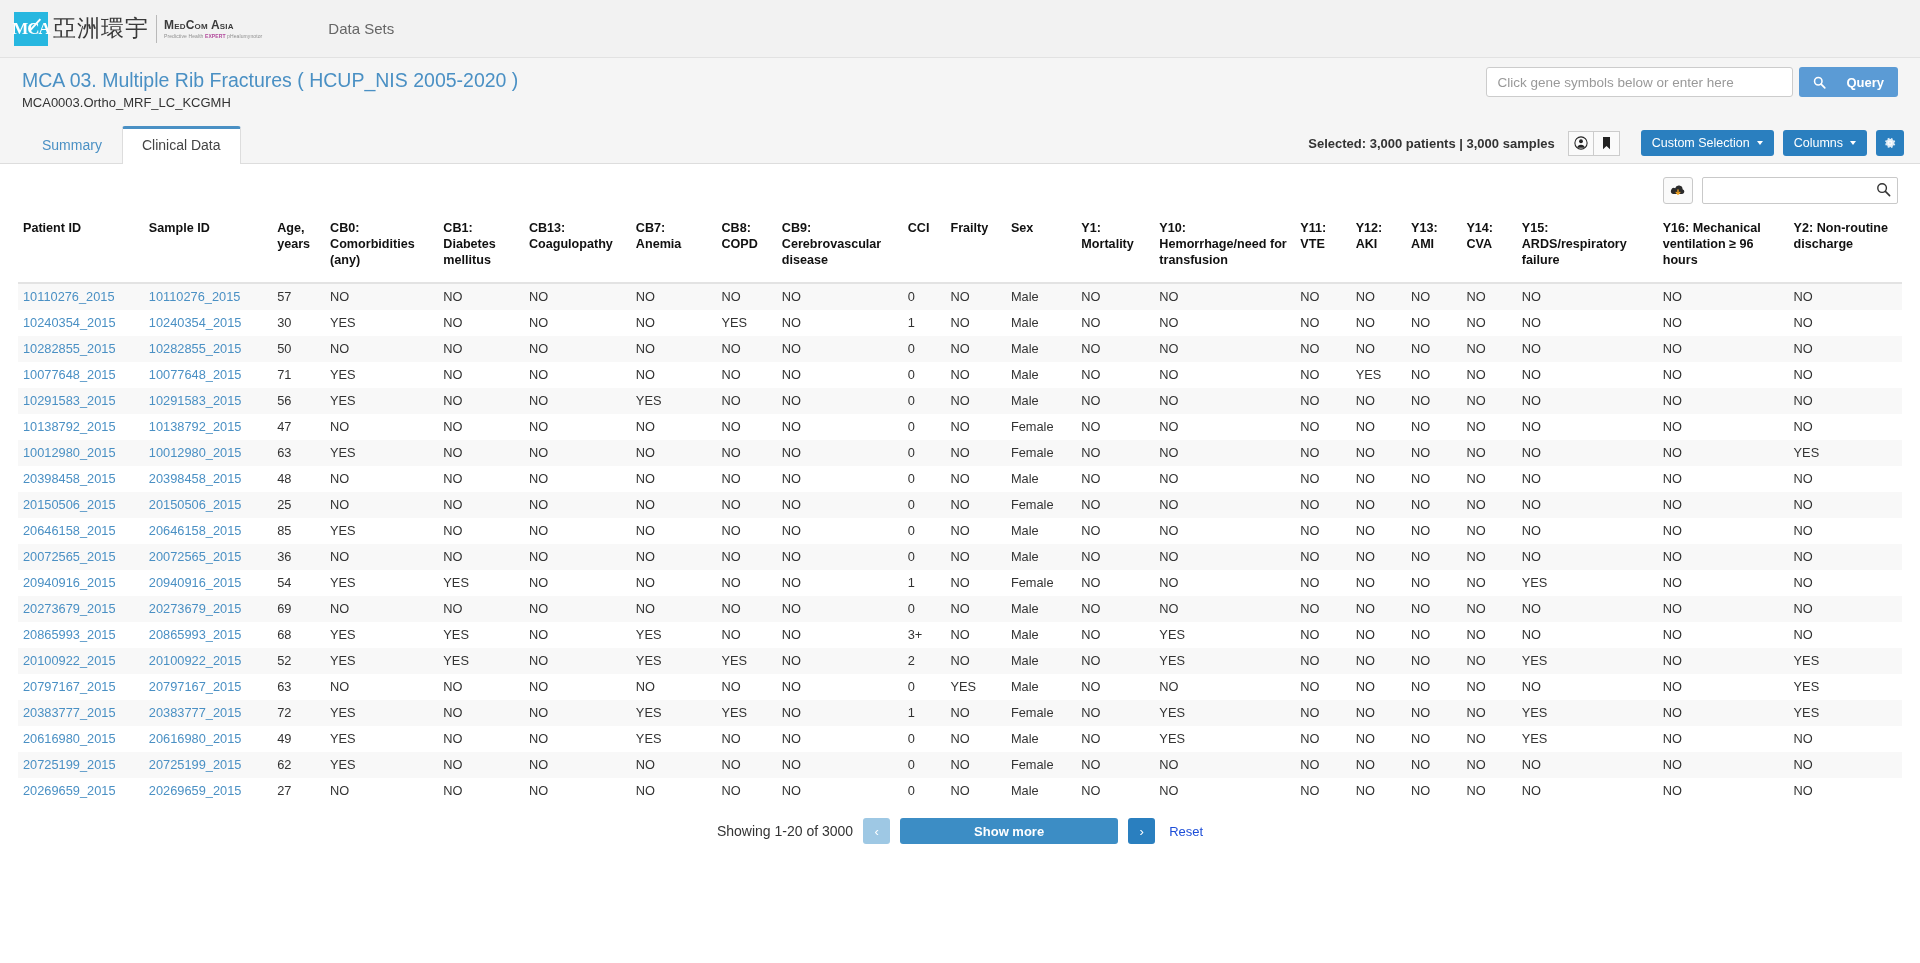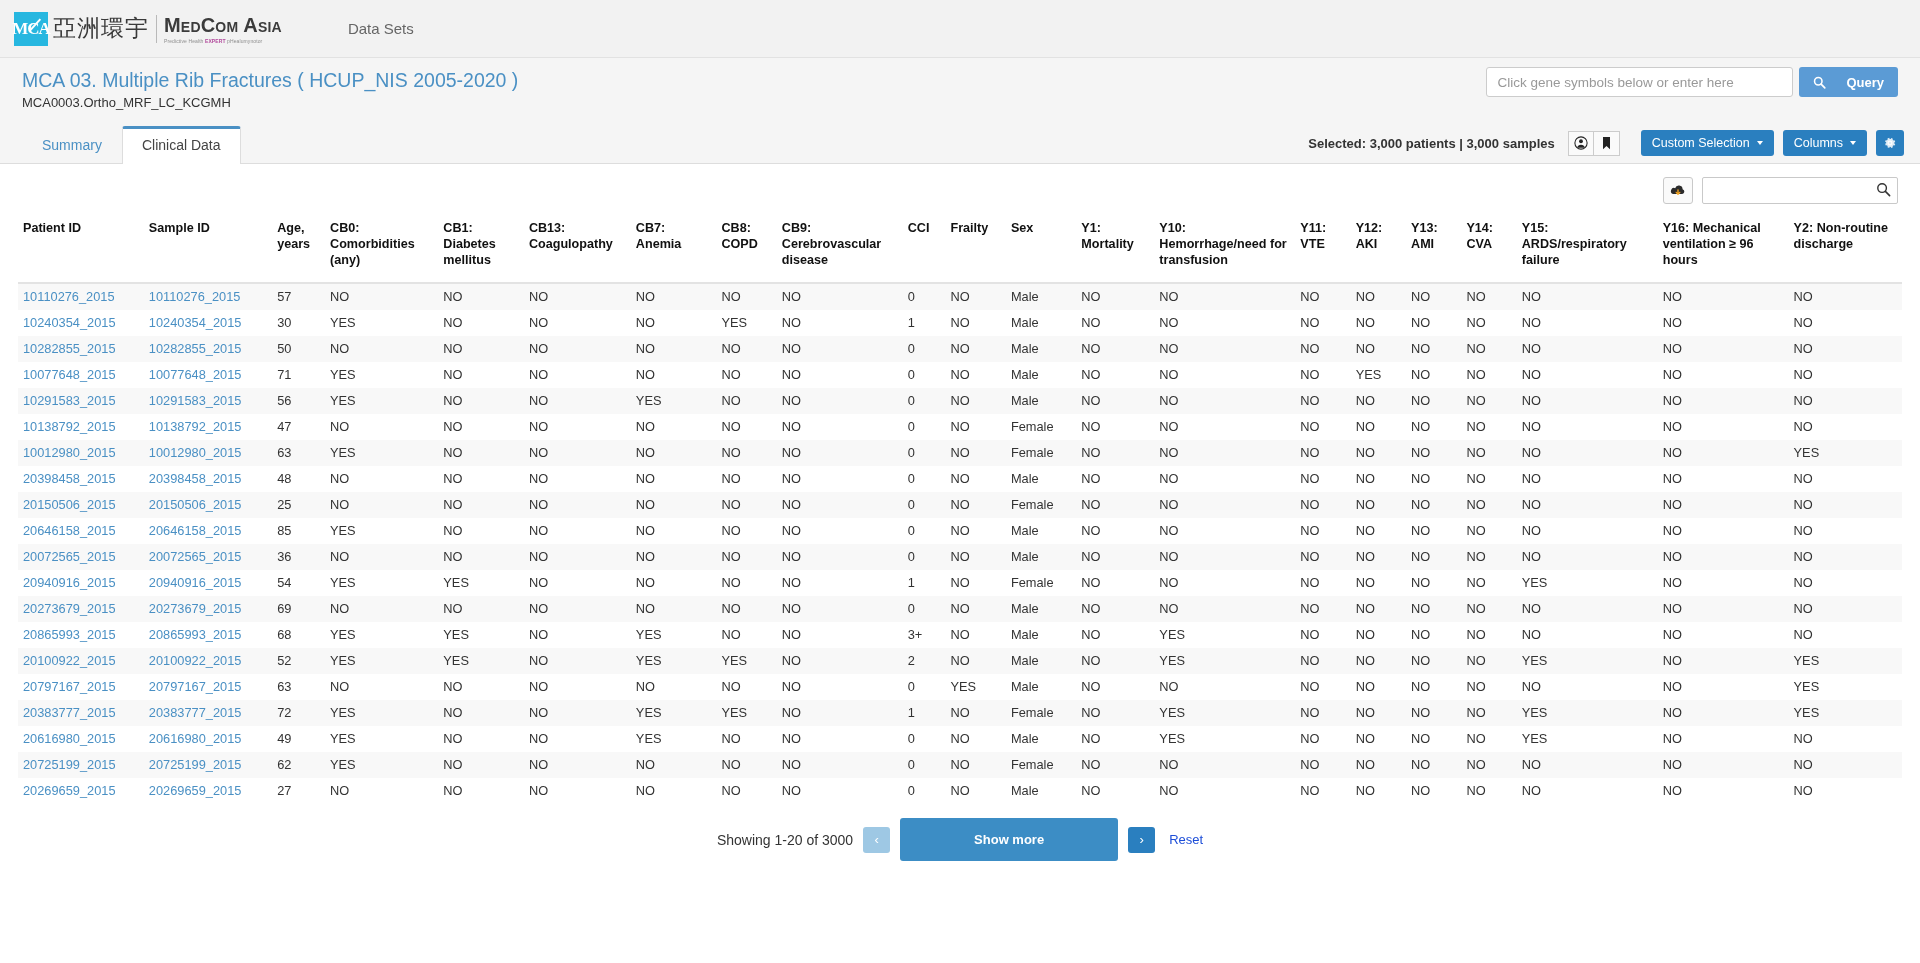--- a/index.html
+++ b/index.html
@@ -49,21 +49,21 @@
     font-family: "DejaVu Sans", sans-serif;
     font-weight: 500;
   }
   .brand-divider {
     width: 1px; height: 28px;
     background: #b9b9b9;
     margin: 0 7px;
   }
   .brand-latin { display: flex; flex-direction: column; justify-content: center; }
   .brand-latin-main {
-    font-size: 20px;
+    font-size: 12px;
     font-weight: bold;
     color: #3b3b3b;
     letter-spacing: .2px;
     font-variant: small-caps;
   }
   .brand-latin-sub {
     font-size: 5px;
     color: #8e8e8e;
     letter-spacing: .1px;
     margin-top: 1px;
@@ -291,21 +291,21 @@
     border: none; border-radius: 3px;
     color: #fff;
     font-size: 13px;
     cursor: pointer;
     display: flex; align-items: center; justify-content: center;
     font-family: "Liberation Sans", sans-serif;
   }
   .arrow-btn.disabled { background: #9ec8e4; cursor: default; }
   .arrow-btn.enabled { background: #2a7fbf; }
   .showmore-btn {
-    width: 218px; height: 43px;
+    width: 218px; height: 26px;
     background: #3c8dc5;
     border: none; border-radius: 3px;
     color: #fff;
     font-size: 13px;
     font-weight: bold;
     cursor: pointer;
     font-family: "Liberation Sans", sans-serif;
   }
   .reset-link {
     font-size: 13px;

